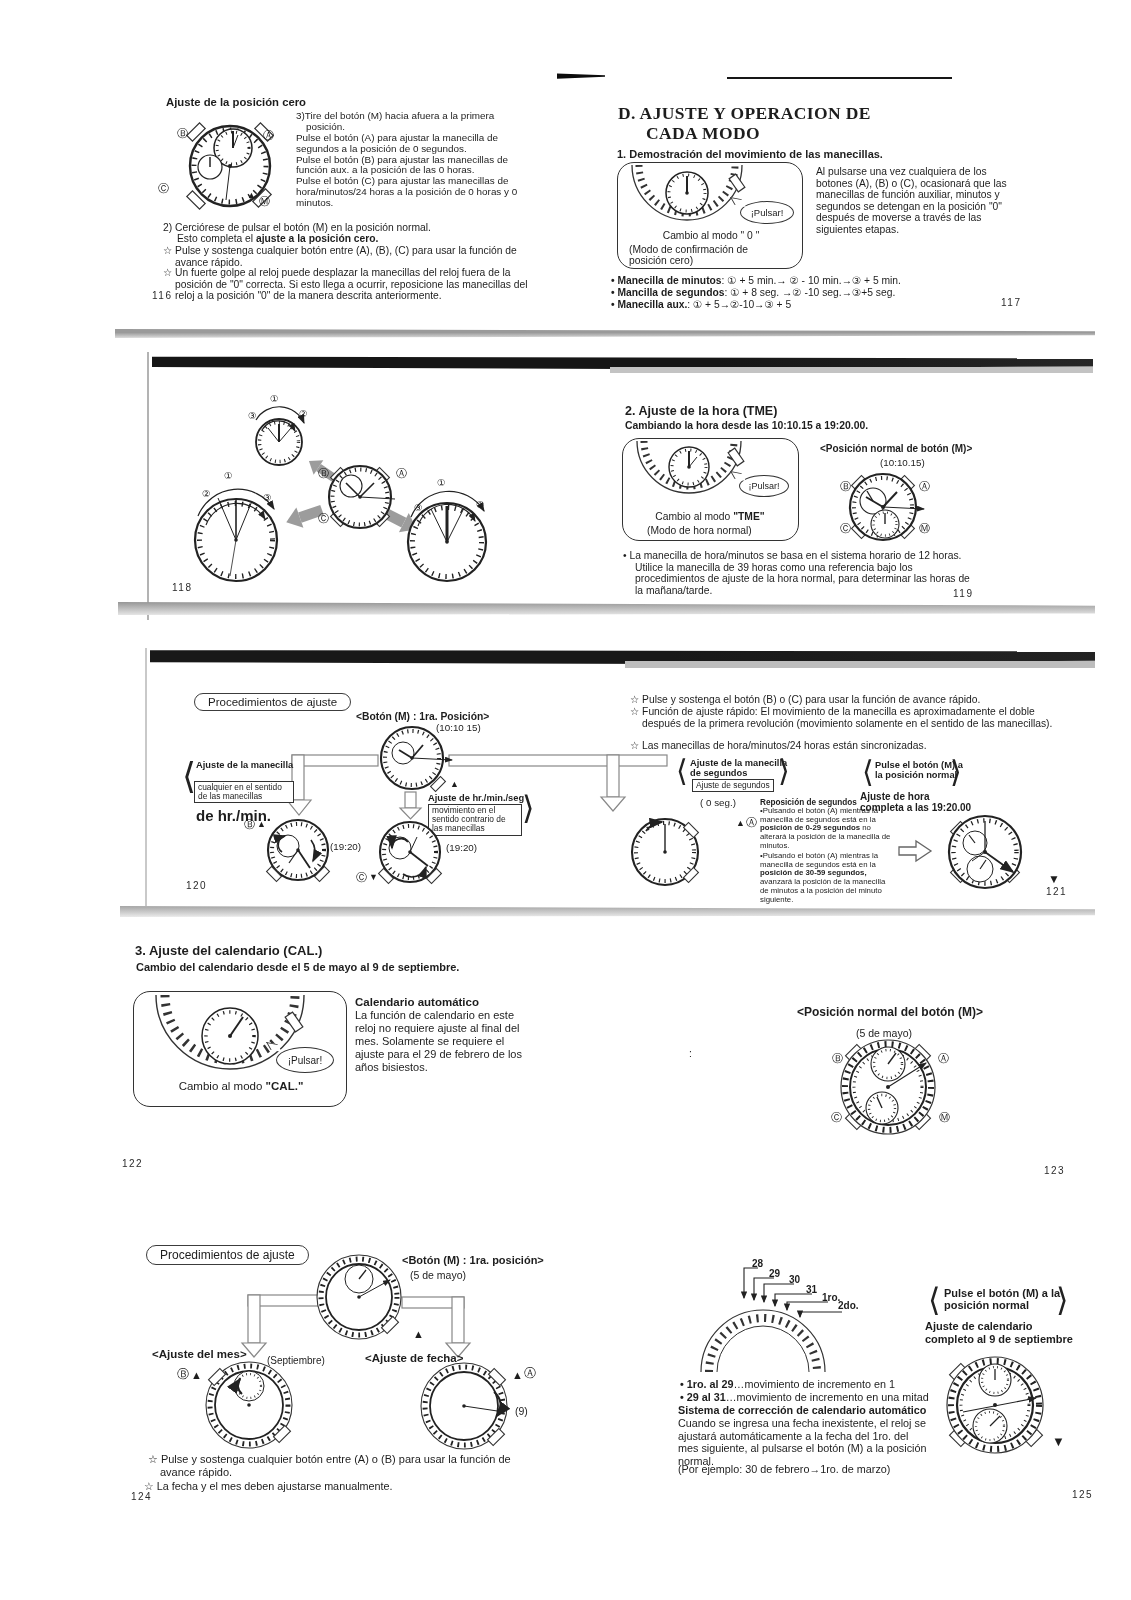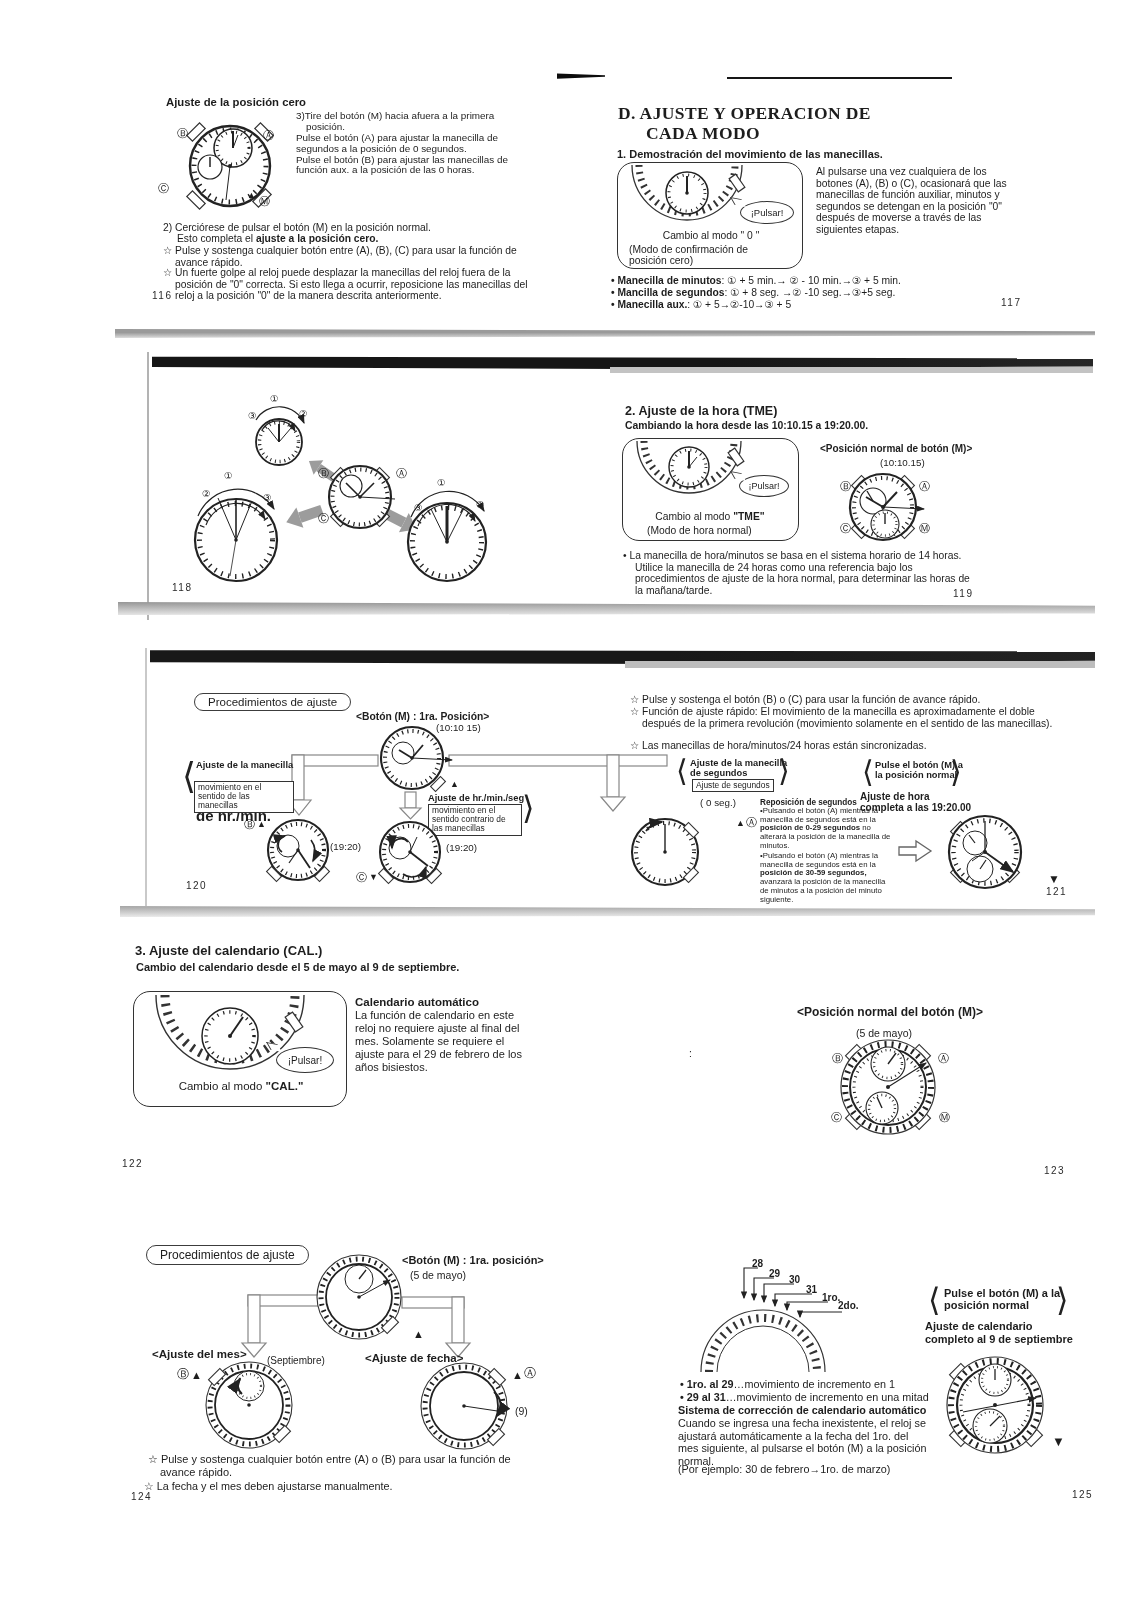--- a/index.html
+++ b/index.html
@@ -74,20 +74,21 @@
   <span class="abs blab" style="left:177px;top:126px">Ⓑ</span>
   <span class="abs blab" style="left:263px;top:128px">Ⓐ</span>
   <span class="abs blab" style="left:158px;top:181px">Ⓒ</span>
   <span class="abs tri" style="left:247px;top:190px">▲</span>
   <span class="abs blab" style="left:259px;top:194px">Ⓜ</span>
 
   <div class="abs" style="left:296px;top:111px;width:224px;font-size:9.9px;line-height:1.1">
     <div class="hang" style="padding-left:10px;text-indent:-10px">3)Tire del botón (M) hacia afuera a la primera posición.</div>
     <div>Pulse el botón (A) para ajustar la manecilla de segundos a la posición de 0 segundos.</div>
     <div>Pulse el botón (B) para ajustar las manecillas de función aux. a la posición de las 0 horas.</div>
+    <div>Pulse el botón (C) para ajustar las manecillas de hora/minutos/24 horas a la posición de 0 horas y 0 minutos.</div>
   </div>
   <div class="abs t" style="left:163px;top:222px;width:370px">2) Cerciórese de pulsar el botón (M) en la posición normal.</div>
   <div class="abs t" style="left:177px;top:233px;width:360px">
     <span>Esto completa el </span><span class="b">ajuste a la posición cero.</span>
   </div>
   <div class="abs t hang" style="left:163px;top:245px;width:372px">☆ Pulse y sostenga cualquier botón entre (A), (B), (C) para usar la función de avance rápido.</div>
   <div class="abs t hang" style="left:163px;top:267px;width:378px">☆ Un fuerte golpe al reloj puede desplazar la manecillas del reloj fuera de la posición de "0" correcta. Si esto llega a ocurrir, reposicione las manecillas del reloj a la posición "0" de la manera descrita anteriormente.</div>
   <span class="abs pg" style="left:152px;top:290px">116</span>
 </div>
 
@@ -275,21 +276,21 @@
     <line x1="53" y1="40" x2="36" y2="30" stroke="#222" stroke-width="2"></line>
     <line x1="53" y1="40" x2="67" y2="25" stroke="#222" stroke-width="2"></line>
     <line x1="53" y1="40" x2="94" y2="42" stroke="#222" stroke-width="1" marker-end="url(#ah2)"></line>
     <circle cx="53" cy="40" r="2" fill="#222"></circle>
   </svg>
   <span class="abs blab" style="left:840px;top:479px">Ⓑ</span>
   <span class="abs blab" style="left:919px;top:479px">Ⓐ</span>
   <span class="abs blab" style="left:840px;top:521px">Ⓒ</span>
   <span class="abs blab" style="left:919px;top:521px">Ⓜ</span>
 
-  <div class="abs t hang" style="left:623px;top:550px;width:348px">•  La manecilla de hora/minutos se basa en el sistema horario de 14 horas. Utilice la manecilla de 24 horas como una referencia bajo los procedimientos de ajuste de la hora normal, para determinar las horas de la mañana/tarde.</div>
+  <div class="abs t hang" style="left:623px;top:550px;width:348px">•  La manecilla de hora/minutos se basa en el sistema horario de 12 horas. Utilice la manecilla de 39 horas como una referencia bajo los procedimientos de ajuste de la hora normal, para determinar las horas de la mañana/tarde.</div>
   <span class="abs pg" style="left:953px;top:588px">119</span>
 </div>
 
 <div>
   <div class="abs pill" style="left:194px;top:693px">Procedimientos de ajuste</div>
   <div class="abs t b" style="left:356px;top:711px;font-size:10.3px">&lt;Botón (M) : 1ra. Posición&gt;</div>
   <div class="abs t" style="left:436px;top:723px;font-size:9.8px">(10:10 15)</div>
 
   <svg style="left:290px;top:751px" width="95" height="70" viewBox="0 0 95 70">
     <rect x="2" y="4" width="86" height="11" fill="#fff" stroke="#888" stroke-width="1.2"></rect>
@@ -321,21 +322,21 @@
     <circle cx="40" cy="36" r="1.8" fill="#222"></circle>
     <g transform="translate(66,62) rotate(-45)">
           <rect x="-7" y="-3.5" width="14" height="7" fill="#fff" stroke="#333" stroke-width="1.1"></rect>
         </g>
   </svg>
   <span class="abs tri" style="left:450px;top:779px">▲</span>
 
   <span class="abs brk" style="left:182px;top:758px;font-size:36px">⟨</span>
   <div class="abs b" style="left:196px;top:760px;font-size:9.3px">Ajuste de la manecilla</div>
   <div class="abs b" style="left:196px;top:807px;font-size:15px">de hr./min.</div>
-  <div class="abs boxed" style="left:194px;top:781px;width:100px">movimiento en el sentido de las manecillas</div>
+  <div class="abs boxed" style="left:194px;top:781px;width:100px">cualquier en el sentido de las manecillas</div>
 
   <div class="abs b" style="left:428px;top:793px;font-size:9.3px">Ajuste de hr./min./seg</div>
   <div class="abs boxed" style="left:428px;top:804px;width:94px">movimiento en el sentido contrario de las manecillas</div>
   <span class="abs brk" style="left:522px;top:792px;font-size:32px">⟩</span>
 
   <svg style="left:258px;top:818px" width="84" height="72" viewBox="0 0 84 72">
     <defs>
           <marker id="ah4" markerWidth="8" markerHeight="6" refX="7" refY="3" orient="auto">
             <path d="M0,0 L8,3 L0,6 z" fill="#222"></path>
           </marker>

